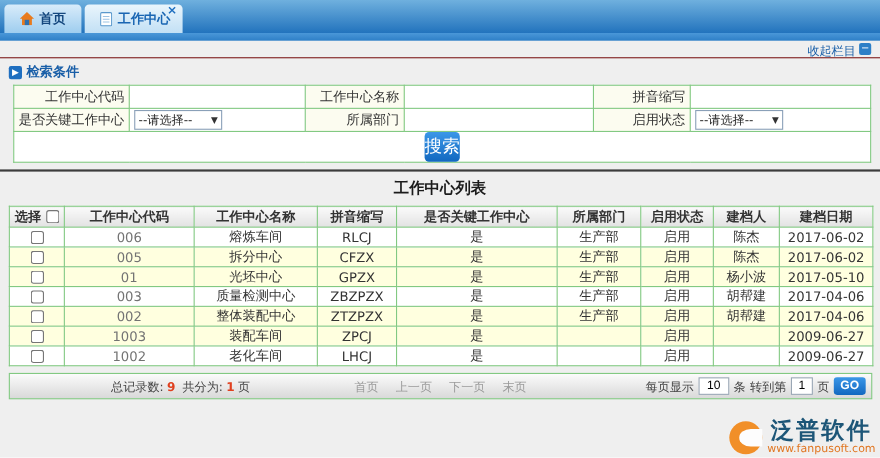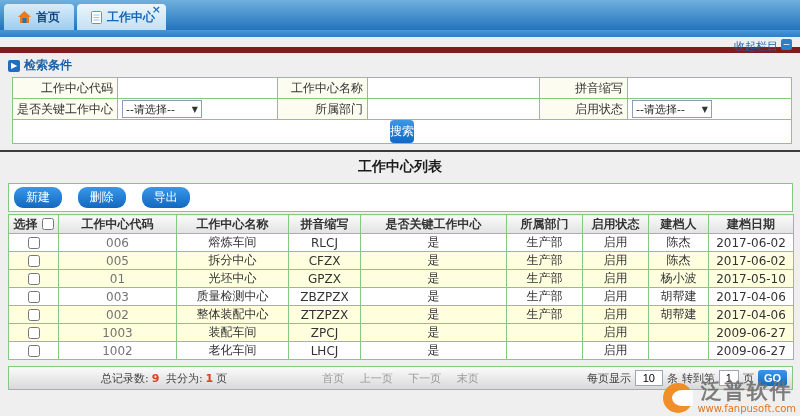--- a/index.html
+++ b/index.html
@@ -10,21 +10,21 @@
   
   .tabbar { height:30px; background:linear-gradient(#6fb0de,#2273bd); display:flex; align-items:flex-end; padding-left:4px; }
   .tab { display:flex; align-items:center; gap:5px; height:26px; padding:0 14px; margin-right:3px;
          border-radius:4px 4px 0 0; font-weight:bold; color:#14477e; cursor:pointer; position:relative; }
   .tab.home { background:linear-gradient(#d9ecfa,#9ecdef); }
   .tab.active { background:linear-gradient(#eaf5fc,#c2e0f5); color:#1a66b3; padding-right:11px; }
   .tab .close { position:absolute; top:1px; right:5px; font-size:11px; font-weight:bold; color:#1f6fc0; line-height:10px; }
   .tabstrip { height:7px; background:linear-gradient(#4a97d8,#2e7fc7); }
 
   
-  .collapse-row { height:16px; text-align:right; padding:2px 8px 0 0; font-size:11px; color:#1a5fa8; border-bottom:6px solid #7f1d1d; }
+  .collapse-row { height:16px; text-align:right; padding:2px 8px 0 0; font-size:11px; color:#1a5fa8; border-bottom:1px solid #7f1d1d; }
   .collapse-row .lbl { vertical-align:top; cursor:pointer; }
   .mini-ico { display:inline-block; width:11px; height:11px; background:#2d7fc7; color:#fff; border-radius:2px;
               font-size:9px; line-height:10px; text-align:center; vertical-align:top; margin-left:3px; cursor:pointer; }
 
   
   .section-head { display:flex; align-items:center; gap:4px; padding:4px 0 3px 8px; }
   .arrow-ico { display:inline-block; width:12px; height:12px; background:#1f6fc0; color:#fff; border-radius:2px;
                font-size:8px; line-height:12px; text-align:center; }
   .section-title { color:#1a5fa8; font-weight:bold; font-size:12px; }
 
@@ -32,21 +32,21 @@
   table.search td { border:1px solid #82c982; height:21px; padding:0 4px; }
   td.flabel { background:#fcfcf0; text-align:right; width:100px; white-space:nowrap; }
   td.flabel.mid { width:90px; }
   td.flabel.last { width:88px; }
   td.finput input { width:100%; height:17px; border:none; background:transparent; outline:none; font-size:12px; }
   .fake-select { display:inline-flex; align-items:center; justify-content:space-between; width:80px; height:18px;
                  border:1px solid #8aa0b8; background:#fff; padding:0 3px; font-size:11px; color:#222; cursor:pointer; }
   .fake-select .chev { font-size:8px; color:#333; }
   td.btnrow { text-align:center; padding:3px 0; }
   .btn-blue { display:inline-block; background:linear-gradient(#3b97e8,#1268c0); color:#fff; border:none;
-              border-radius:4px; font-size:12px; padding:3px 0; cursor:pointer; }
+              border-radius:4px; font-size:16px; padding:3px 0; cursor:pointer; }
 
   .divider { border-top:2px solid #3c3c3c; margin-top:6px; }
 
   
   .list-title { text-align:center; font-size:14px; font-weight:bold; color:#1b1b1b; padding:6px 0 5px 0; }
   .toolbar { margin:2px 7px 0 8px; border:1px solid #82c982; background:#fff; padding:3px 5px; }
   .pill { display:inline-block; background:linear-gradient(#3b97e8,#1268c0); color:#fff; border:none;
           border-radius:9px; font-size:12px; padding:2px 12px; margin-right:12px; cursor:pointer; }
 
   table.grid { border-collapse:collapse; margin:2px 7px 0 8px; width:785px; background:#fff; table-layout:fixed; }
@@ -70,21 +70,21 @@
   .pager input.pg.small { width:20px; }
   .go-btn { background:linear-gradient(#3b97e8,#1268c0); color:#fff; border:none; border-radius:3px;
             font-size:11px; font-weight:bold; padding:2px 6px; cursor:pointer; }
 
   
   .watermark { position:absolute; right:4px; bottom:2px; display:flex; align-items:center; gap:4px;
                opacity:.92; pointer-events:none; z-index:5; }
   .wm-logo { width:30px; height:30px; border-radius:50%; background:#f28718; position:relative; }
   .wm-logo::after { content:""; position:absolute; left:9px; top:7px; width:21px; height:16px; background:#fff; border-radius:50% 0 0 50%; }
   .wm-text { display:flex; flex-direction:column; align-items:center; line-height:1; }
-  .wm-brand { font-size:21px; font-weight:bold; color:#737373; letter-spacing:2px; }
+  .wm-brand { font-size:21px; font-weight:bold; color:#0c4a6e; letter-spacing:2px; }
   .wm-url { font-size:10px; color:#e06c10; margin-top:2px;text-align:right; }
 
   .ico-svg { display:block; }
 </style>
 </head>
 <body>
 
 <div class="screen">
 
   <div class="tabbar">
@@ -150,25 +150,20 @@
         <button class="btn-blue">搜索</button>
       </td>
     </tr>
   </tbody>
     </table>
 
   <div class="divider"></div>
 
   <div class="list-title">工作中心列表</div>
 
-  <div class="toolbar">
-    <button class="pill">新建</button>
-    <button class="pill">删除</button>
-    <button class="pill">导出</button>
-  </div>
 
   <table class="grid">
     <colgroup>
       <col style="width:50px">
         <col style="width:118px">
         <col style="width:112px">
         <col style="width:72px">
       <col style="width:146px">
         <col style="width:76px">
         <col style="width:66px">

